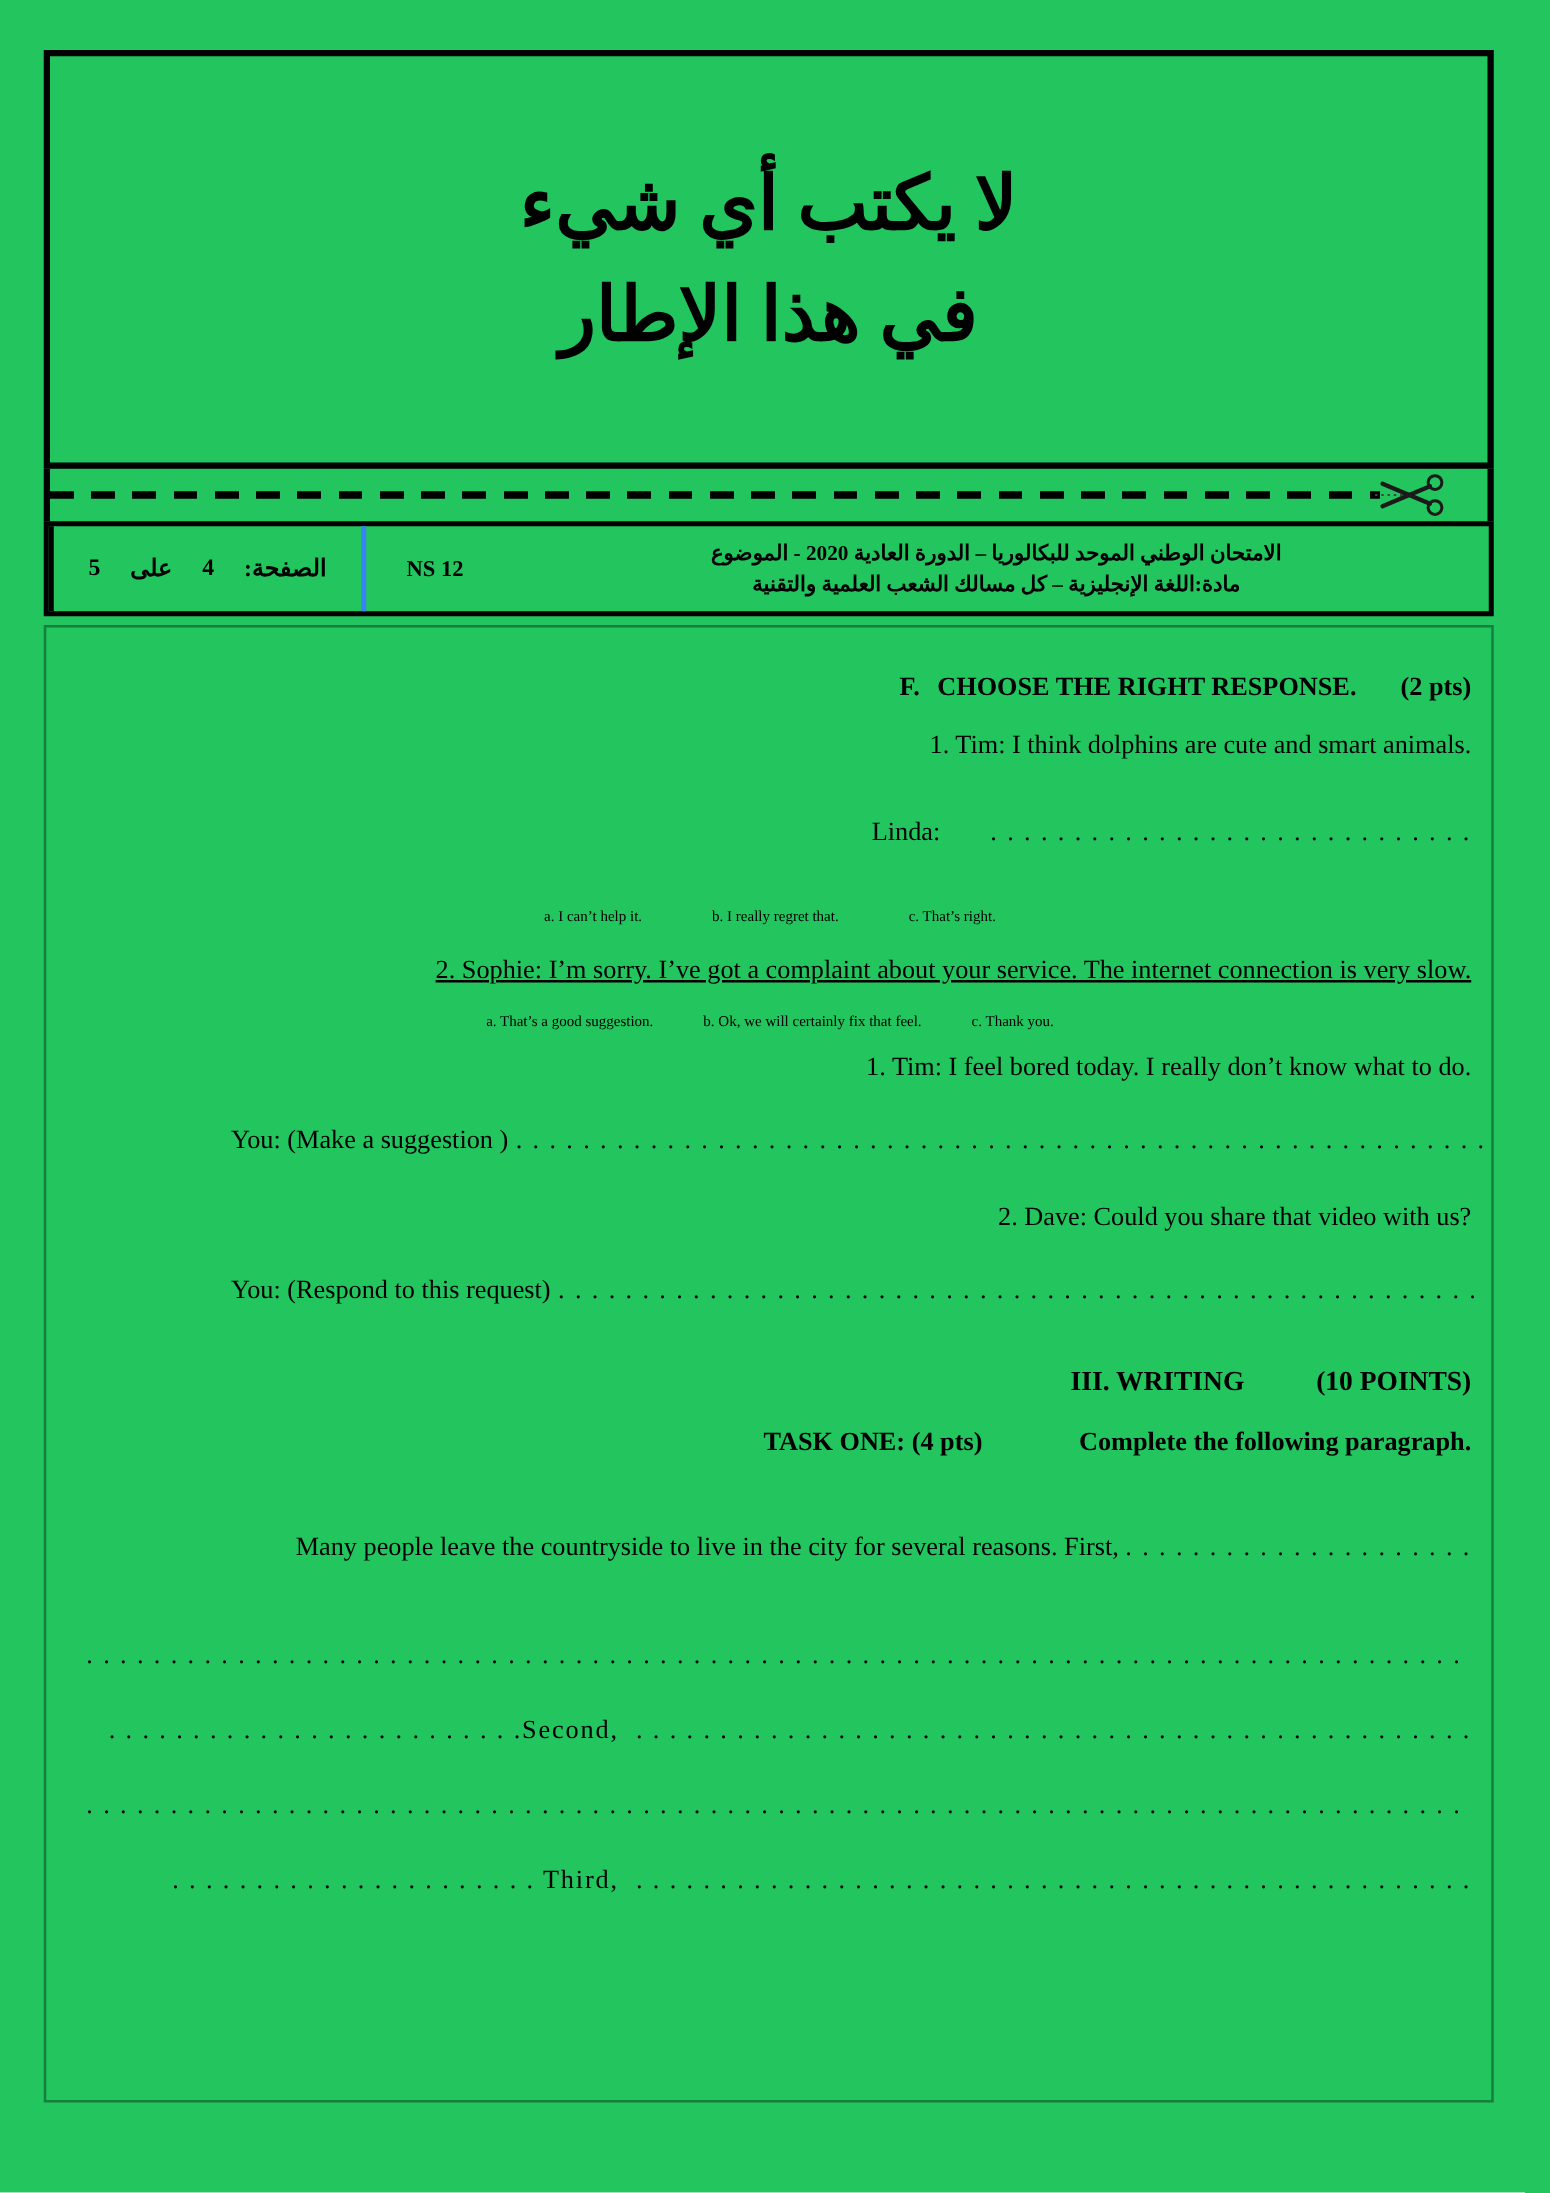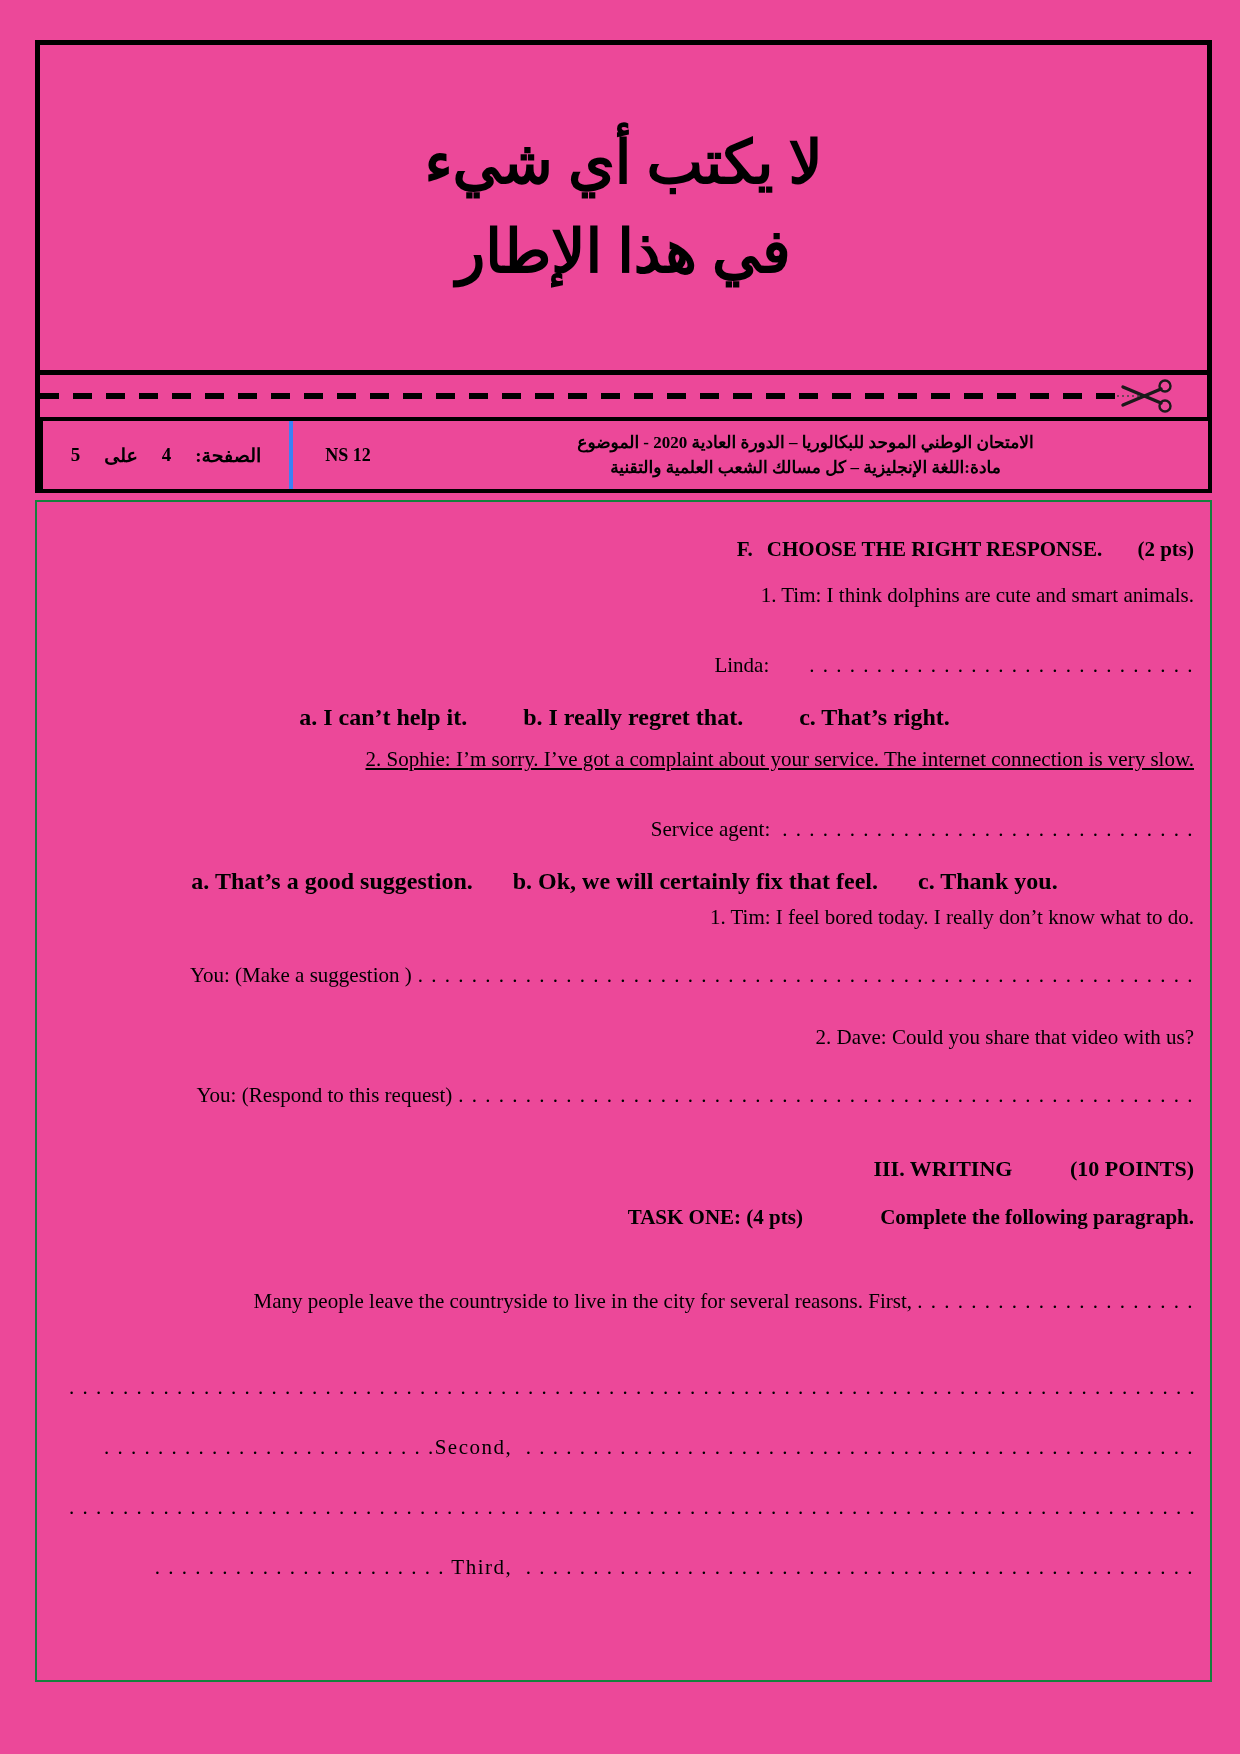--- a/index.html
+++ b/index.html
@@ -1,17 +1,17 @@
 <!DOCTYPE html>
 <html><head>
 <meta charset="utf-8">
 <style>
   html,body{margin:0;padding:0;background:#fff;}
-  .page{position:relative;width:1240px;height:1754px;background:#ec4899;box-sizing:border-box;
-        padding:40px 28px 0 35px;font-family:"Liberation Serif","DejaVu Serif",serif;color:#000;}
+  .page{position:relative;width:1240px;height:1754px;background:#22c55e;box-sizing:border-box;
+        padding:40px 45px 0 35px;font-family:"Liberation Serif","DejaVu Serif",serif;color:#000;}
   
   .top-frame{height:335px;border:5px solid #000;box-sizing:border-box;display:flex;flex-direction:column;
              align-items:center;justify-content:center;gap:26px;}
   .ar-big{font-size:60px;font-weight:bold;line-height:1.05;direction:rtl;}
   
   .cut-row{height:42px;border-left:5px solid #000;border-right:5px solid #000;box-sizing:border-box;
            display:flex;align-items:center;padding-right:32px;}
   .dashed{flex:1;height:6px;background:repeating-linear-gradient(90deg,#000 0 19px,transparent 19px 33px);}
   .scissors{width:58px;height:36px;flex:none;margin-left:-4px;}
   
@@ -25,21 +25,21 @@
   .main-box{margin-top:7px;border:2px solid #15803d;box-sizing:border-box;height:1182px;
             padding:34px 16px 0 18px;overflow:hidden;font-size:21px;line-height:26px;text-align:right;}
   .h-sec{font-weight:bold;margin-left:54px;}
   .h-sec .h-label{margin-right:14px;}
   .h-sec .h-pts{margin-left:30px;}
   .q-line{margin-left:89px;margin-top:20px;}
   .speaker-row{margin-left:112px;margin-top:18px;white-space:pre;}
   .gap-wide{margin-left:40px;}
   .gap-small{margin-left:12px;}
   .dots{letter-spacing:1.5px;white-space:pre;}
-  .options{display:flex;justify-content:center;gap:56px;font-weight:bold;font-size:24px;}
+  .options{display:flex;justify-content:center;gap:56px;font-weight:normal;margin-top:16px;font-size:12px;}
   .options.tight{gap:40px;}
   .q2-line{margin-left:87px;margin-top:16px;text-decoration:underline;}
   .g-q{margin-left:64px;margin-top:10px;}
   .you-row{margin-left:99px;margin-top:6px;white-space:pre;}
   .you-row .dots{margin-left:6px;}
   .h-writing{font-weight:bold;margin-left:21px;margin-top:22px;font-size:22px;}
   .h-writing .h-pts{margin-left:52px;}
   .task-row{font-weight:bold;margin-left:59px;margin-top:22px;}
   .task-row .task-instr{margin-left:72px;}
   .para{margin-left:64px;margin-top:32px;white-space:pre;}
@@ -93,23 +93,20 @@
     <div class="speaker-row">
       <span>Linda:</span><span class="dots gap-wide">. . . . . . . . . . . . . . . . . . . . . . . . . . . . .</span>
     </div>
     <div class="options">
       <span>a. I can’t help it.</span>
       <span>b. I really regret that.</span>
       <span>c. That’s right.</span>
     </div>
 
     <div class="q2-line">2. Sophie: I’m sorry. I’ve got a complaint about your service. The internet connection is very slow.</div>
-    <div class="speaker-row">
-      <span>Service agent:</span><span class="dots gap-small">. . . . . . . . . . . . . . . . . . . . . . . . . . . . . . .</span>
-    </div>
     <div class="options tight">
       <span>a. That’s a good suggestion.</span>
       <span>b. Ok, we will certainly fix that feel.</span>
       <span>c. Thank you.</span>
     </div>
 
 
     <div class="g-q">1. Tim: I feel bored today. I really don’t know what to do.</div>
     <div class="you-row">
       <span>You: (Make a suggestion )</span><span class="dots">. . . . . . . . . . . . . . . . . . . . . . . . . . . . . . . . . . . . . . . . . . . . . . . . . . . . . . . . . .</span>

